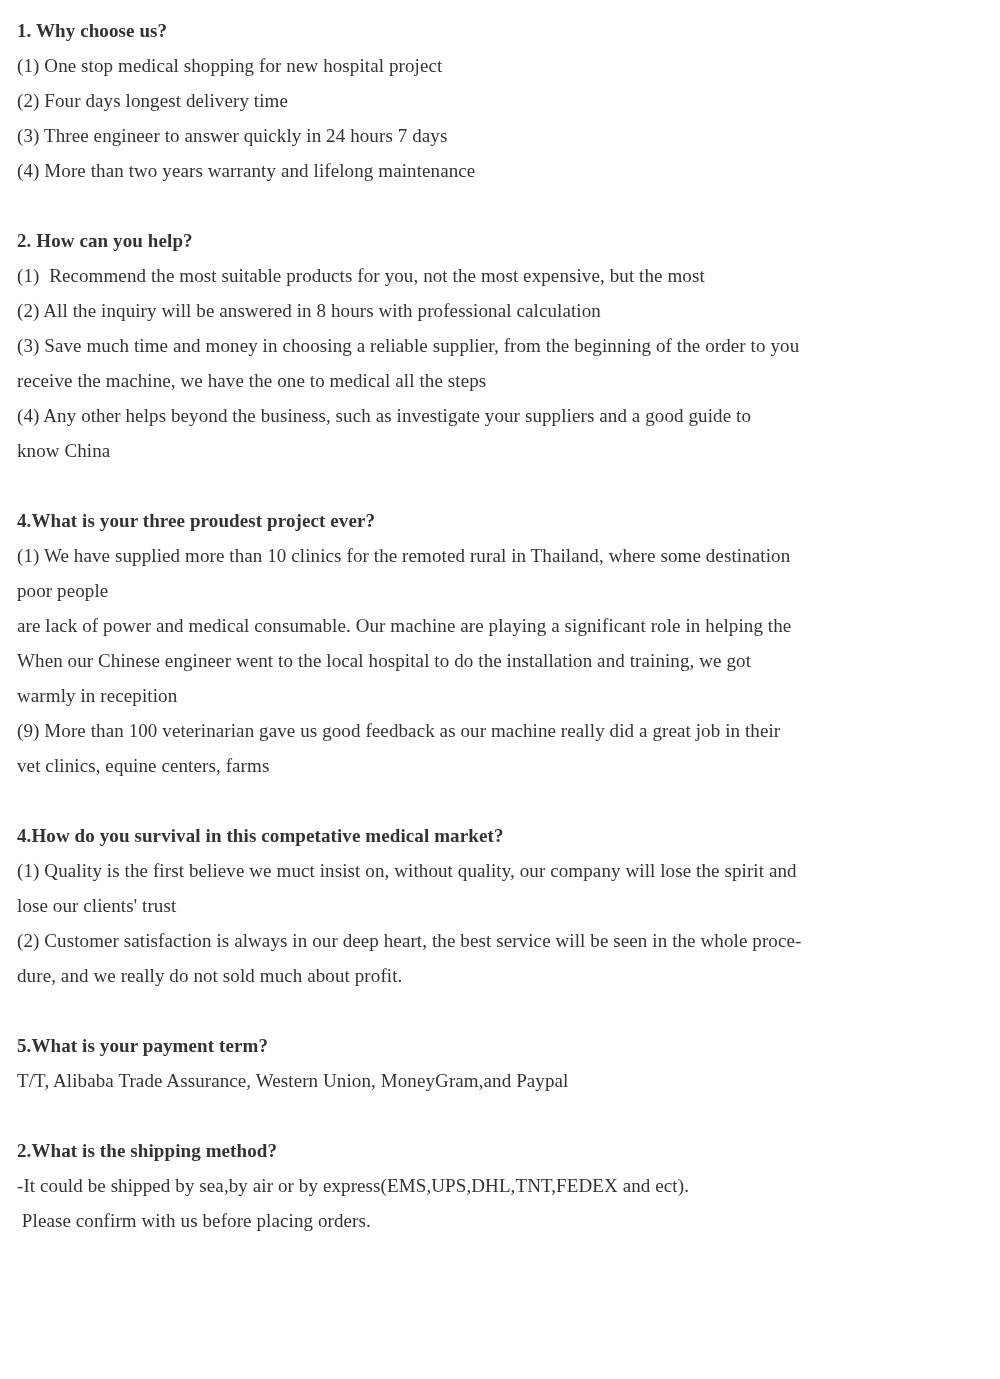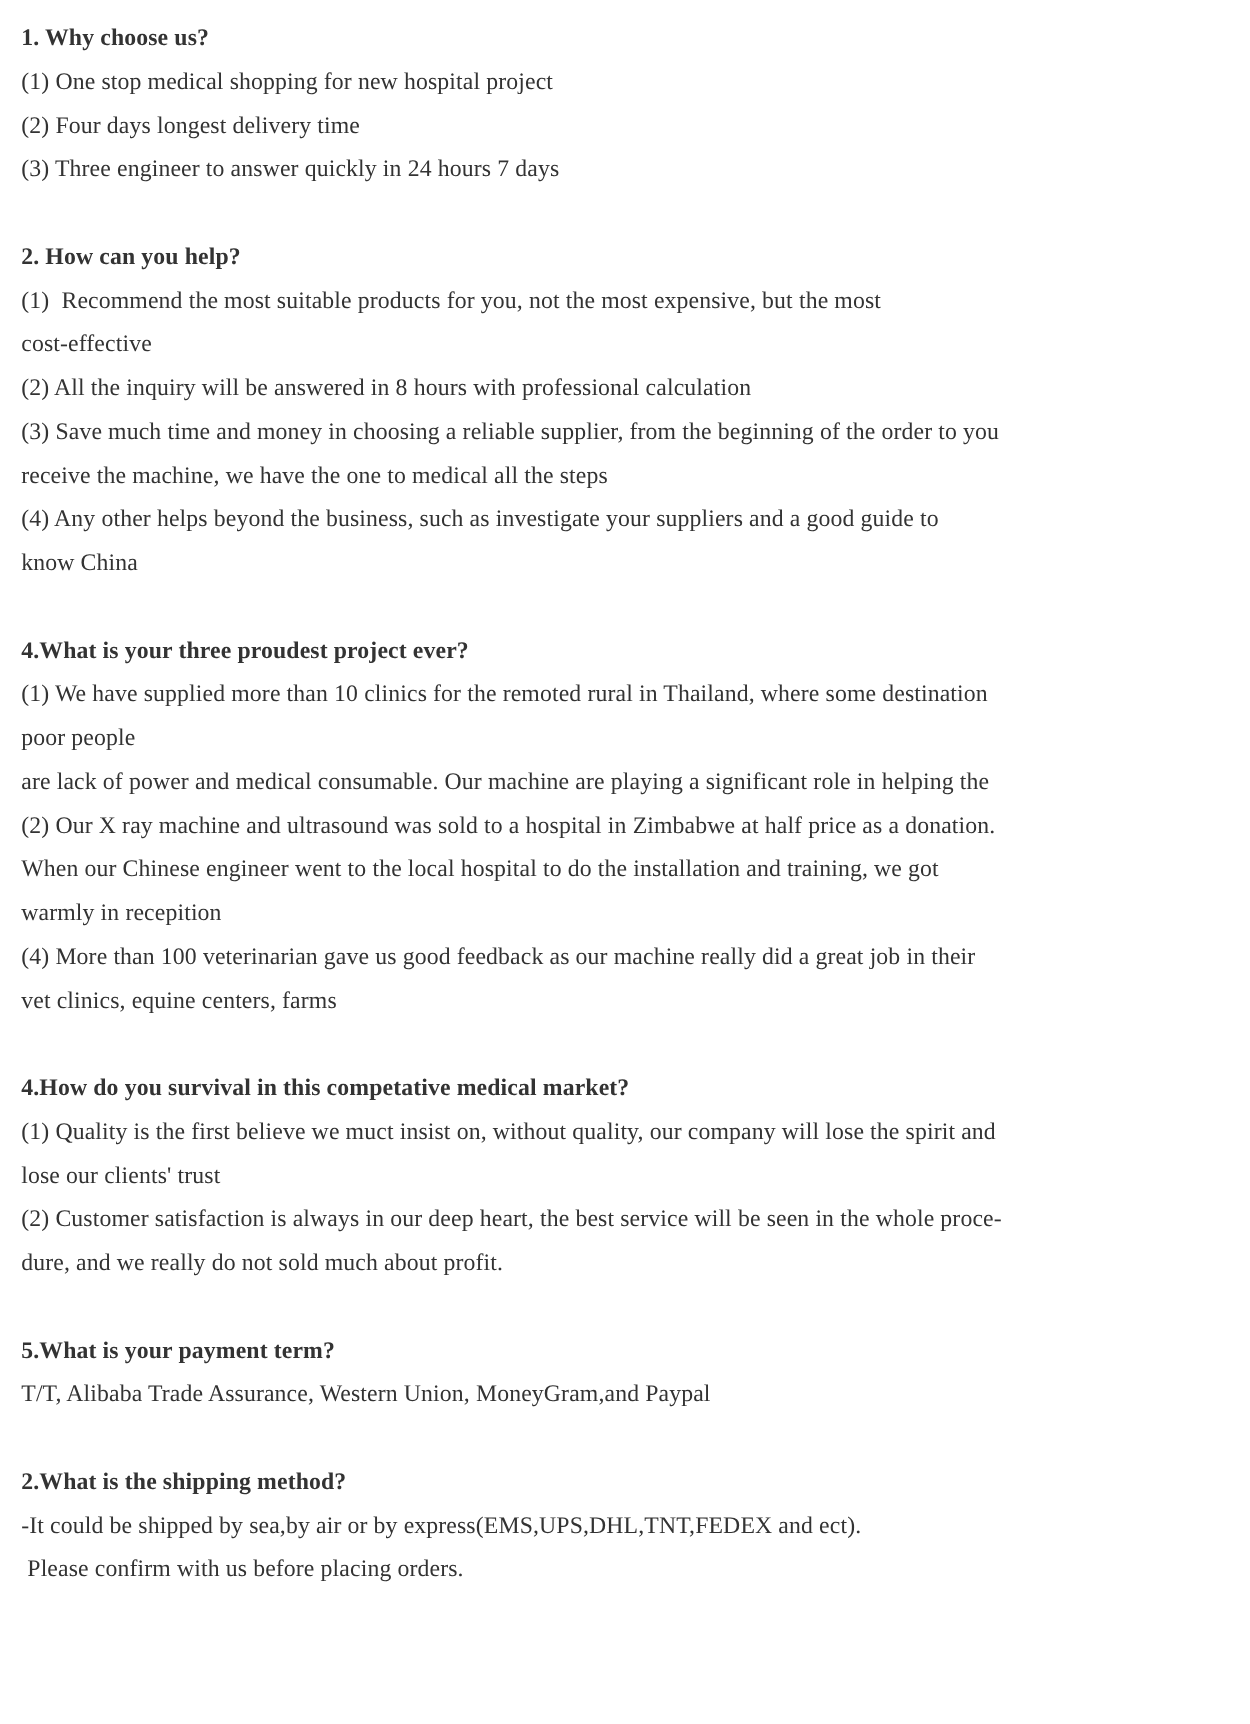--- a/index.html
+++ b/index.html
@@ -37,42 +37,41 @@
 </head>
 <body>
 
 <div class="page">
 
   <div class="faq-section">
     <div class="faq-question">1. Why choose us?</div>
     <div class="faq-line">(1) One stop medical shopping for new hospital project</div>
     <div class="faq-line">(2) Four days longest delivery time</div>
     <div class="faq-line">(3) Three engineer to answer quickly in 24 hours 7 days</div>
+    <div class="faq-line">(4) More than two years warranty and lifelong maintenance</div>
   </div>
 
   <div class="faq-section">
     <div class="faq-question">2. How can you help?</div>
     <div class="faq-line">(1)  Recommend the most suitable products for you, not the most expensive, but the most</div>
-    <div class="faq-line">cost-effective</div>
     <div class="faq-line">(2) All the inquiry will be answered in 8 hours with professional calculation</div>
     <div class="faq-line">(3) Save much time and money in choosing a reliable supplier, from the beginning of the order to you</div>
     <div class="faq-line">receive the machine, we have the one to medical all the steps</div>
     <div class="faq-line">(4) Any other helps beyond the business, such as investigate your suppliers and a good guide to</div>
     <div class="faq-line">know China</div>
   </div>
 
   <div class="faq-section">
     <div class="faq-question">4.What is your three proudest project ever?</div>
     <div class="faq-line">(1) We have supplied more than 10 clinics for the remoted rural in Thailand, where some destination</div>
     <div class="faq-line">poor people</div>
     <div class="faq-line">are lack of power and medical consumable. Our machine are playing a significant role in helping the</div>
-    <div class="faq-line">(2) Our X ray machine and ultrasound was sold to a hospital in Zimbabwe at half price as a donation.</div>
     <div class="faq-line">When our Chinese engineer went to the local hospital to do the installation and training, we got</div>
     <div class="faq-line">warmly in recepition</div>
-    <div class="faq-line">(4) More than 100 veterinarian gave us good feedback as our machine really did a great job in their</div>
+    <div class="faq-line">(9) More than 100 veterinarian gave us good feedback as our machine really did a great job in their</div>
     <div class="faq-line">vet clinics, equine centers, farms</div>
   </div>
 
   <div class="faq-section">
     <div class="faq-question">4.How do you survival in this competative medical market?</div>
     <div class="faq-line">(1) Quality is the first believe we muct insist on, without quality, our company will lose the spirit and</div>
     <div class="faq-line">lose our clients' trust</div>
     <div class="faq-line">(2) Customer satisfaction is always in our deep heart, the best service will be seen in the whole proce-</div>
     <div class="faq-line">dure, and we really do not sold much about profit.</div>
   </div>

